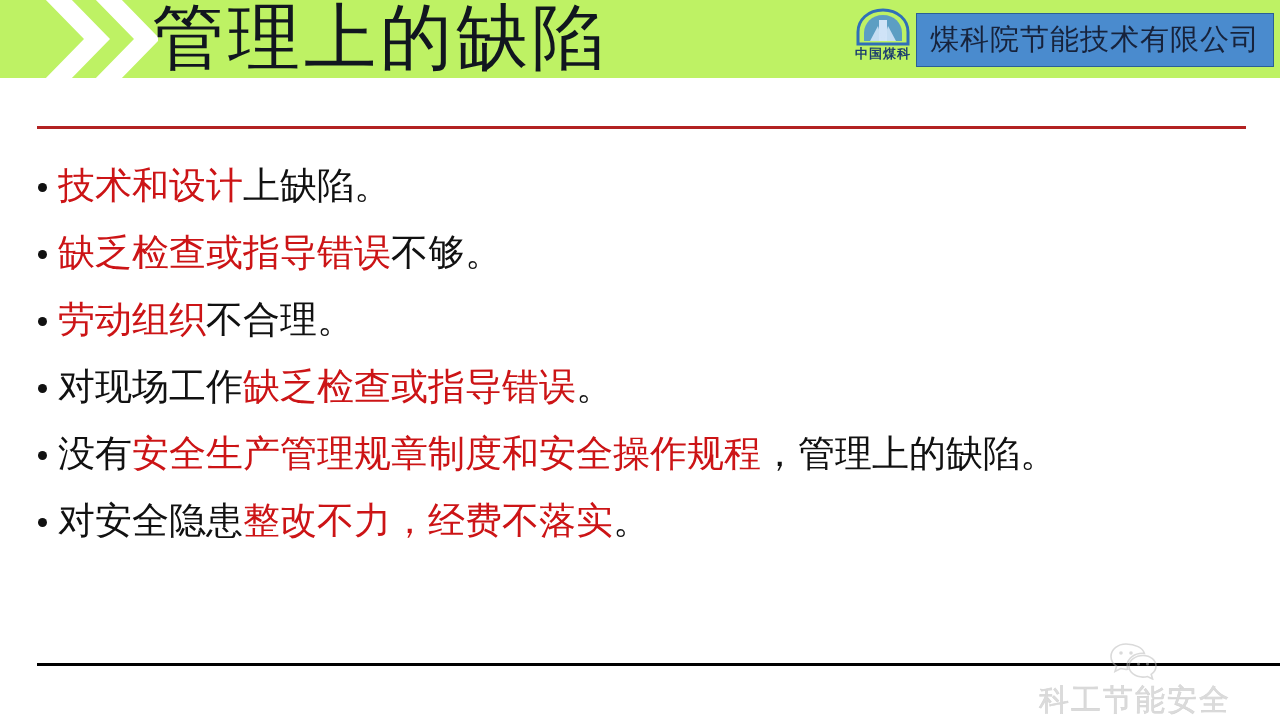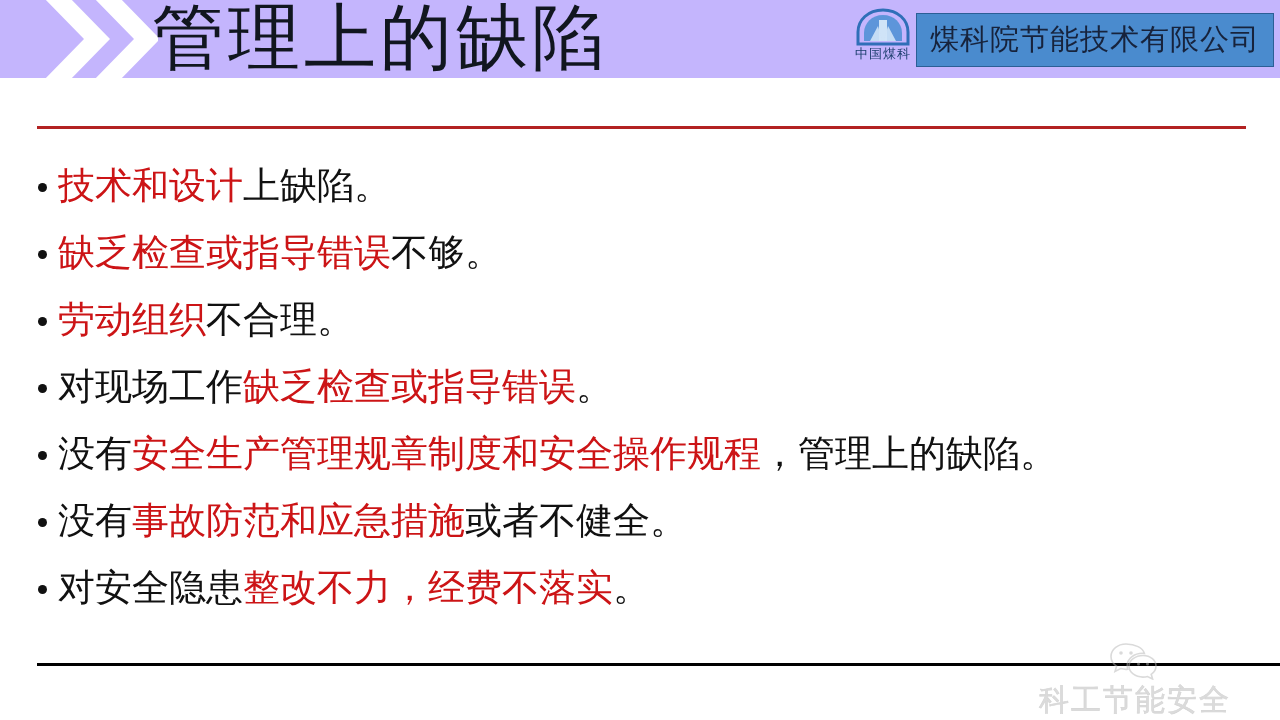--- a/index.html
+++ b/index.html
@@ -12,21 +12,21 @@
   #slide {
     position:relative;
     width:1280px; height:720px;
     background:#ffffff;
   }
 
   
   .header-band {
     position:absolute; left:0; top:0;
     width:1280px; height:78px;
-    background:#c4b5fd;
+    background:#bef264;
     overflow:hidden;
   }
   .chevrons {
     position:absolute; left:38px; top:0;
     width:120px; height:78px;
   }
   .slide-title {
     position:absolute; left:152px; top:-4px;
     height:82px; line-height:84px;
     font-family:"Liberation Serif", serif;
@@ -43,21 +43,21 @@
   }
   .logo-mark {
     position:absolute; left:6px; top:0;
     width:62px; height:40px;
   }
   .logo-caption {
     position:absolute; left:0; top:38px;
     width:74px;
     text-align:center;
     font-size:13px;
-    font-weight:normal;
+    font-weight:bold;
     color:#1c3e6e;
     letter-spacing:1px;
     line-height:15px;
     white-space:nowrap;
   }
   .company-box {
     position:absolute; left:916px; top:13px;
     width:358px; height:54px;
     background:#4a8bce;
     border:1px solid #2b5f96;
@@ -188,24 +188,20 @@
         <span class="bullet-dot"></span>
         <span class="bullet-text"><span class="red">劳动组织</span><span class="blk">不合理。</span></span>
       </div>
       <div class="bullet-row">
         <span class="bullet-dot"></span>
         <span class="bullet-text"><span class="blk">对现场工作</span><span class="red">缺乏检查或指导错误</span><span class="blk">。</span></span>
       </div>
       <div class="bullet-row">
         <span class="bullet-dot"></span>
         <span class="bullet-text"><span class="blk">没有</span><span class="red">安全生产管理规章制度和安全操作规程</span><span class="blk">，管理上的缺陷。</span></span>
-      </div>
-      <div class="bullet-row">
-        <span class="bullet-dot"></span>
-        <span class="bullet-text"><span class="blk">没有</span><span class="red">事故防范和应急措施</span><span class="blk">或者不健全。</span></span>
       </div>
       <div class="bullet-row">
         <span class="bullet-dot"></span>
         <span class="bullet-text"><span class="blk">对安全隐患</span><span class="red">整改不力，经费不落实</span><span class="blk">。</span></span>
       </div>
     </div>
 
   <div class="black-divider"></div>
 
   <div class="watermark">

